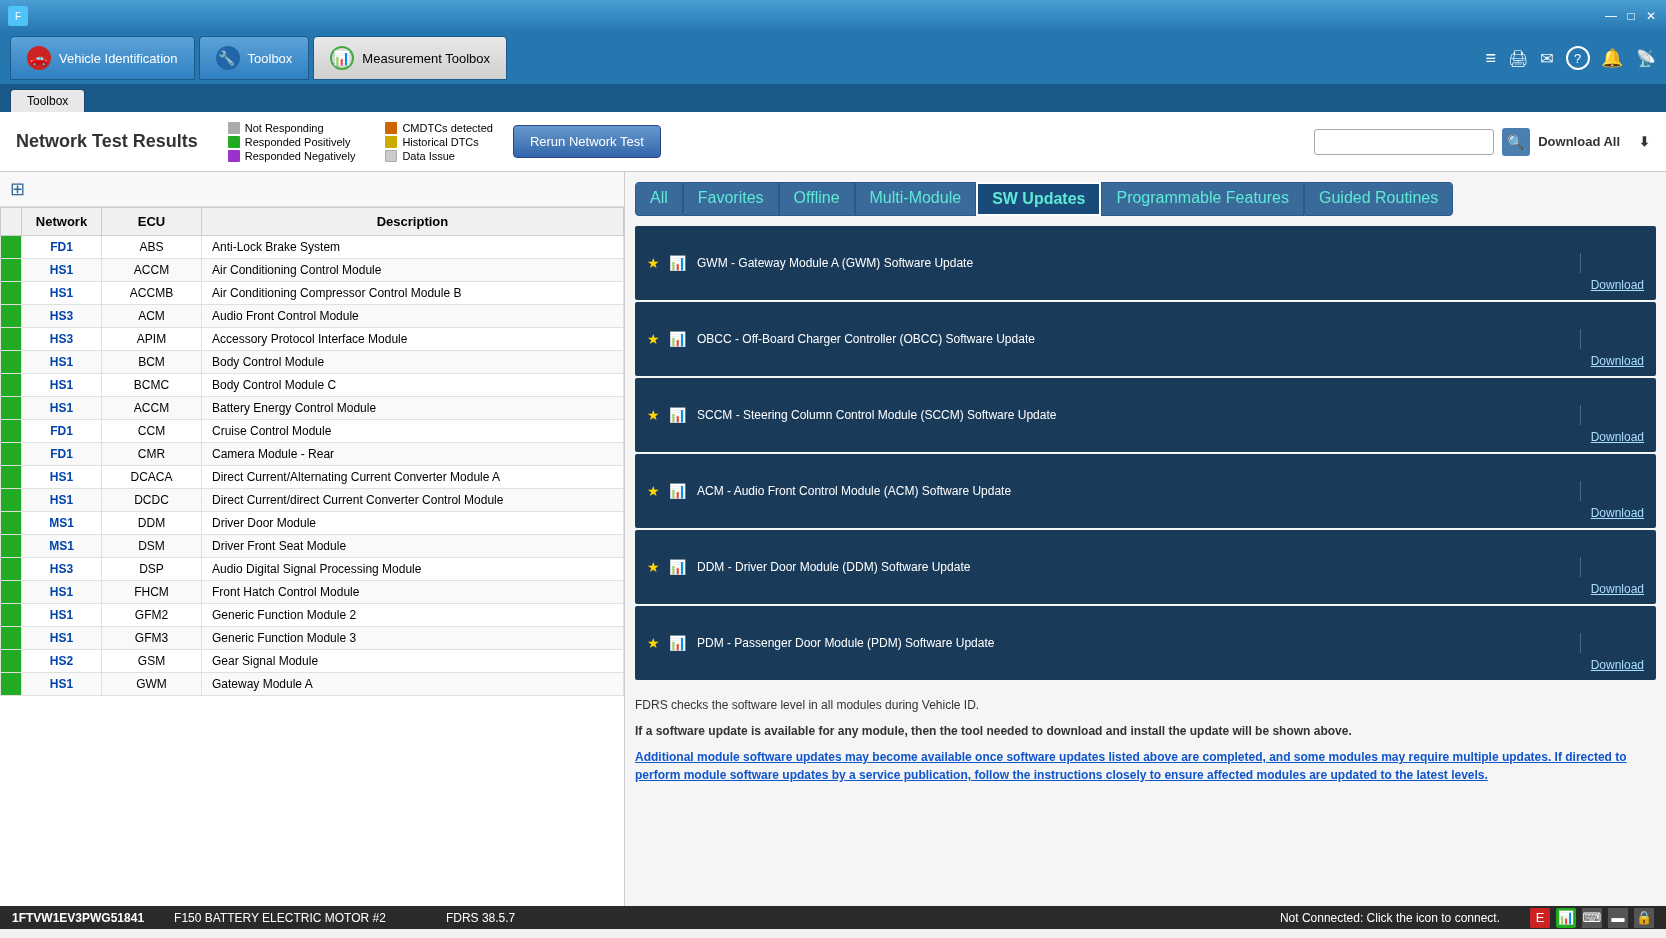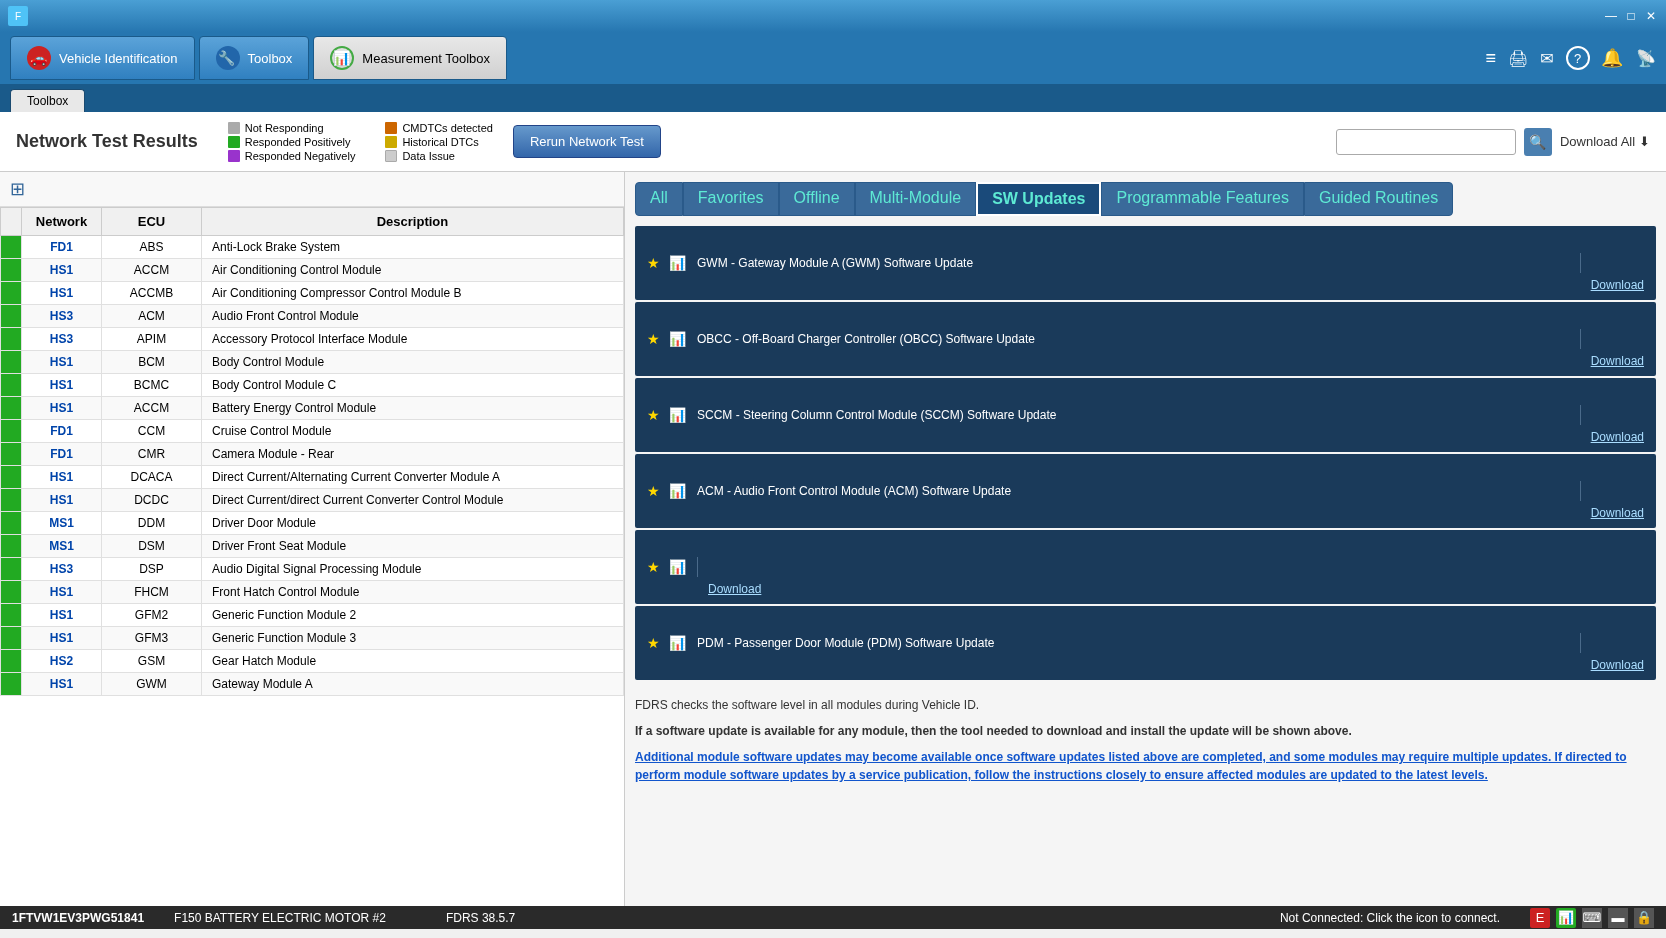--- a/index.html
+++ b/index.html
@@ -142,21 +142,22 @@
       font-size: 14px;
     }
     #download-all-btn {
       background: transparent;
       border: none;
       color: #333;
       cursor: pointer;
       font-size: 13px;
       white-space: nowrap;
       display: flex;
-      gap: 4px;
+      gap: 19px;
+      font-weight: bold;
     }
 
     
     #body-split {
       display: flex;
       flex: 1;
       overflow: hidden;
     }
 
     
@@ -517,21 +518,21 @@
               <tr>
                 <td class="td-indicator indicator-green"></td>
                 <td style="color: rgb(0, 68, 170); font-weight: bold; text-align: center;">HS1</td>
                 <td style="text-align: center;">GFM3</td>
                 <td>Generic Function Module 3</td>
               </tr>
               <tr>
                 <td class="td-indicator indicator-green"></td>
                 <td style="color: rgb(0, 68, 170); font-weight: bold; text-align: center;">HS2</td>
                 <td style="text-align: center;">GSM</td>
-                <td>Gear Hatch Module</td>
+                <td>Gear Signal Module</td>
               </tr>
               <tr>
                 <td class="td-indicator indicator-green"></td>
                 <td style="color: rgb(0, 68, 170); font-weight: bold; text-align: center;">HS1</td>
                 <td style="text-align: center;">GWM</td>
                 <td>Gateway Module A</td>
               </tr>
             </tbody>
         </table>
       </div>
@@ -574,20 +575,21 @@
           <div class="sw-update-row">
     <span class="sw-row-star">★</span>
     <span class="sw-row-chart">📊</span>
     <span class="sw-row-name">ACM - Audio Front Control Module (ACM) Software Update</span>
     <div class="sw-row-divider"></div>
     <button class="sw-row-download">Download</button>
   </div>
           <div class="sw-update-row">
     <span class="sw-row-star">★</span>
     <span class="sw-row-chart">📊</span>
+    <span class="sw-row-name">DDM - Driver Door Module (DDM) Software Update</span>
     <div class="sw-row-divider"></div>
     <button class="sw-row-download">Download</button>
   </div>
           <div class="sw-update-row">
     <span class="sw-row-star">★</span>
     <span class="sw-row-chart">📊</span>
     <span class="sw-row-name">PDM - Passenger Door Module (PDM) Software Update</span>
     <div class="sw-row-divider"></div>
     <button class="sw-row-download">Download</button>
   </div>

